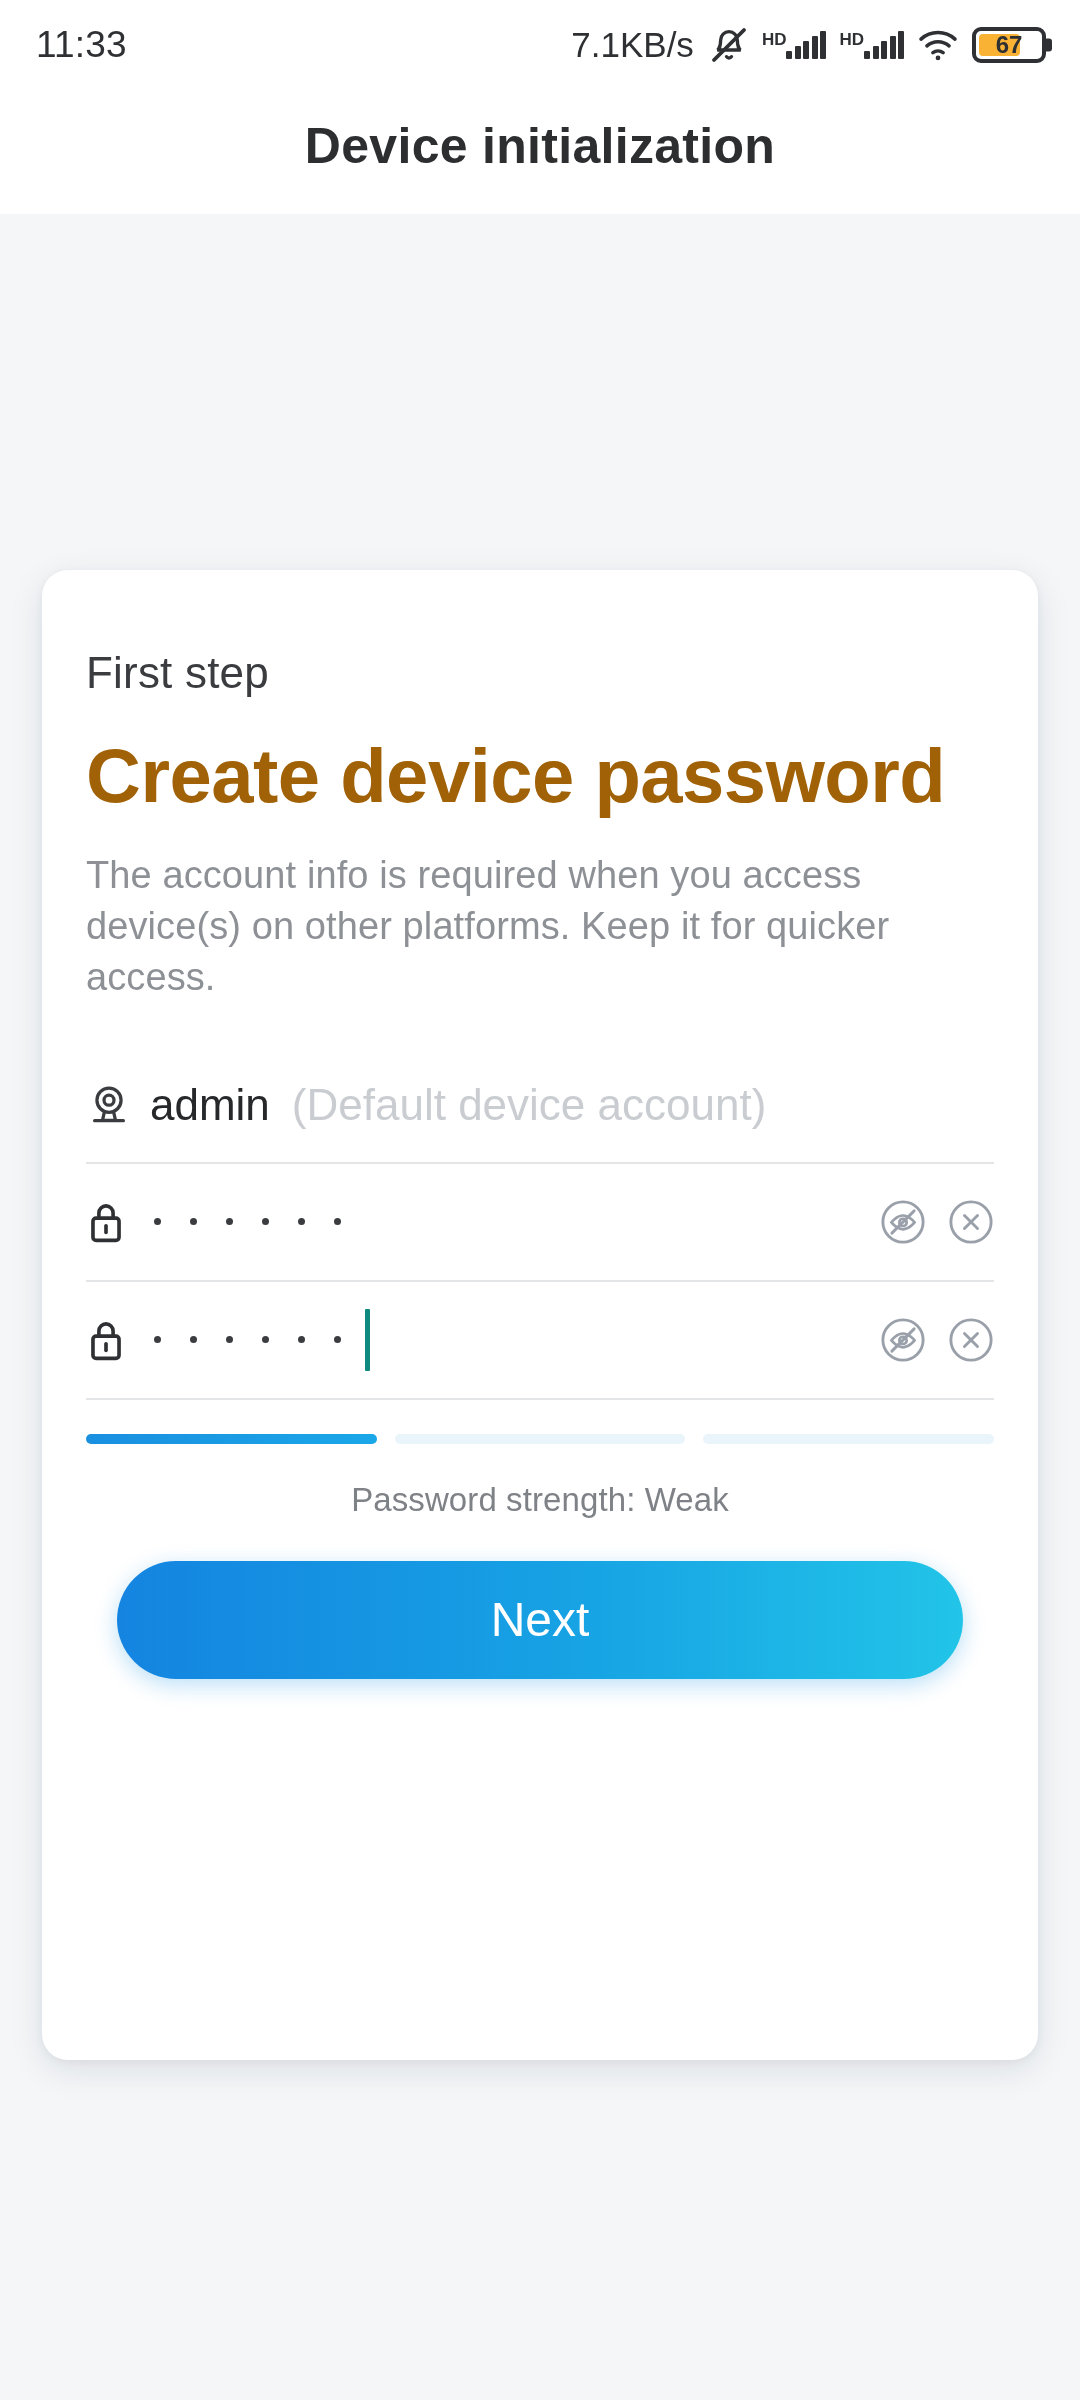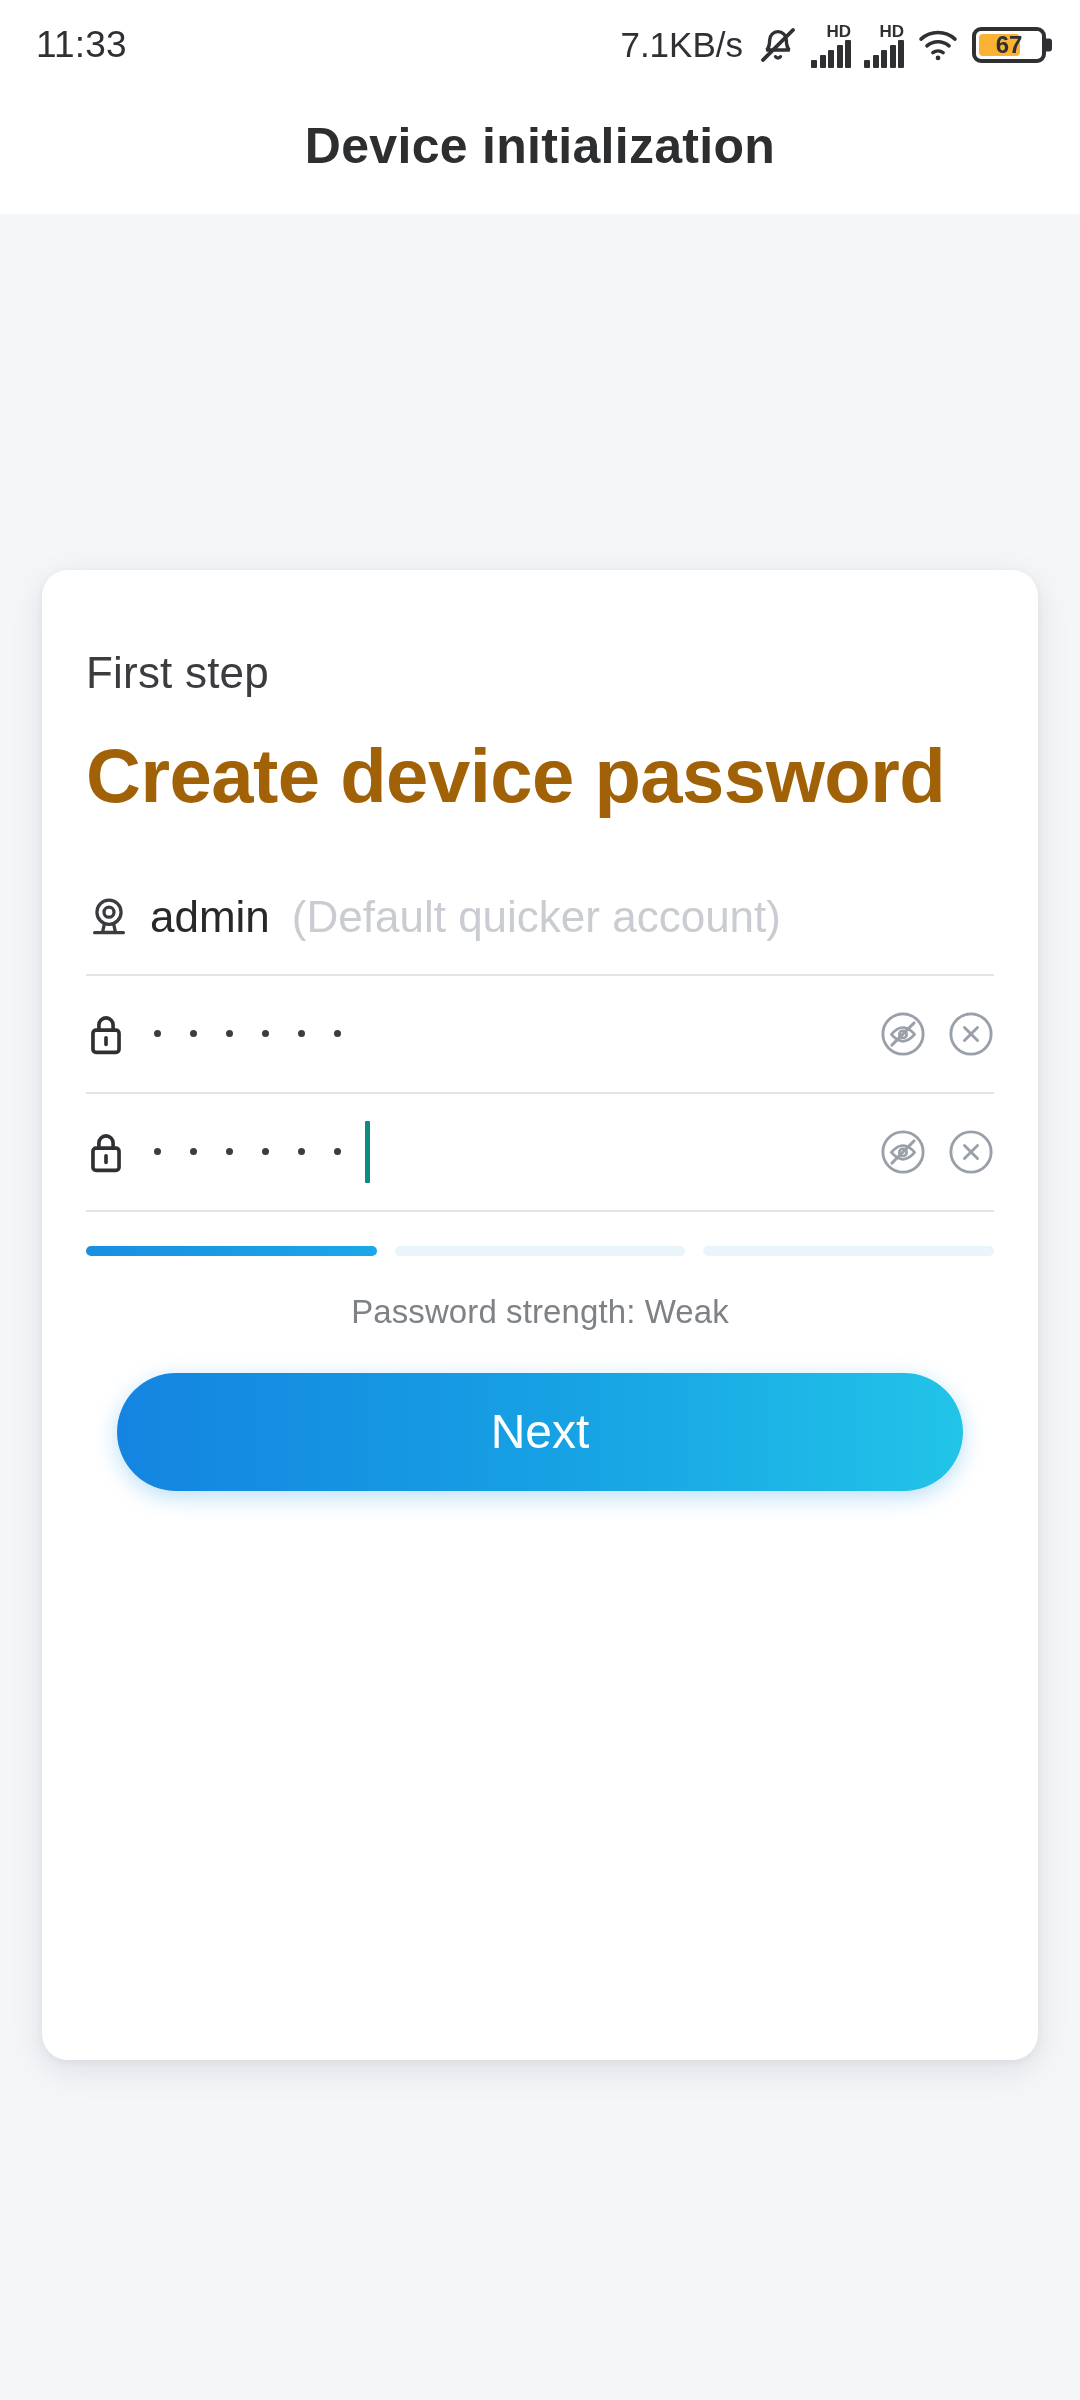--- a/index.html
+++ b/index.html
@@ -18,21 +18,21 @@
     display:flex; align-items:center; justify-content:space-between;
     padding:0 34px 0 36px;
   }
   .status-time { font-size:37px; color:#2e3033; letter-spacing:0.2px; }
   .status-right { display:flex; align-items:center; gap:13px; }
   .net-speed { font-size:35px; color:#2e3033; letter-spacing:0px; margin-right:2px; }
   .sb-ico { display:flex; align-items:center; }
   .sb-ico svg { display:block; }
   .signal-group { display:flex; align-items:flex-end; gap:3px; }
   .hd-label { font-size:17px; font-weight:bold; color:#2e3033; line-height:1; }
-  .sig-wrap { display:flex; flex-direction:column; align-items:flex-end; }
+  .sig-wrap { display:flex; flex-direction:row; align-items:flex-start; }
   .bars { display:flex; align-items:flex-end; gap:2.5px; height:28px; }
   .bars i { display:block; width:6px; background:#2e3033; border-radius:1px; }
   .bars i:nth-child(1){ height:8px; }
   .bars i:nth-child(2){ height:13px; }
   .bars i:nth-child(3){ height:18px; }
   .bars i:nth-child(4){ height:23px; }
   .bars i:nth-child(5){ height:28px; }
   .batt {
     position:relative; width:74px; height:36px;
     border:4px solid #2e3033; border-radius:9px;
@@ -192,32 +192,33 @@
   </div>
 
   <div class="title-bar">
     <div class="title-text">Device initialization</div>
   </div>
 
   <div class="card">
 
     <div class="step-label">First step</div>
     <div class="card-title">Create device password</div>
+    <div class="card-desc">The account info is required when you access device(s) on other platforms. Keep it for quicker access.</div>
 
     <div class="field user">
       <span class="field-icon">
         <svg width="46" height="46" viewBox="0 0 24 24" fill="none" stroke="#3a3c3f" stroke-width="1.7">
           <circle cx="12" cy="9.5" r="6.3"></circle>
           <circle cx="12" cy="9.5" r="2.6"></circle>
           <path d="M9.6 15.6 8.6 20h6.8l-1-4.4"></path>
           <line x1="4.5" y1="20.2" x2="19.5" y2="20.2" stroke-linecap="round"></line>
         </svg>
       </span>
       <span class="user-name">admin</span>
-      <span class="user-hint">(Default quicker account)</span>
+      <span class="user-hint">(Default device account)</span>
     </div>
 
     <div class="field">
       <span class="field-icon">
         <svg width="40" height="46" viewBox="0 0 20 24" fill="none" stroke="#2e3033" stroke-width="1.9">
           <rect x="3.2" y="10" width="13.6" height="11.6" rx="1.6"></rect>
           <path d="M6.3 10V7.3a3.7 3.7 0 0 1 7.4 0V10" stroke-linecap="round"></path>
           <line x1="10" y1="14" x2="10" y2="17.5" stroke-linecap="round"></line>
         </svg>
       </span>

